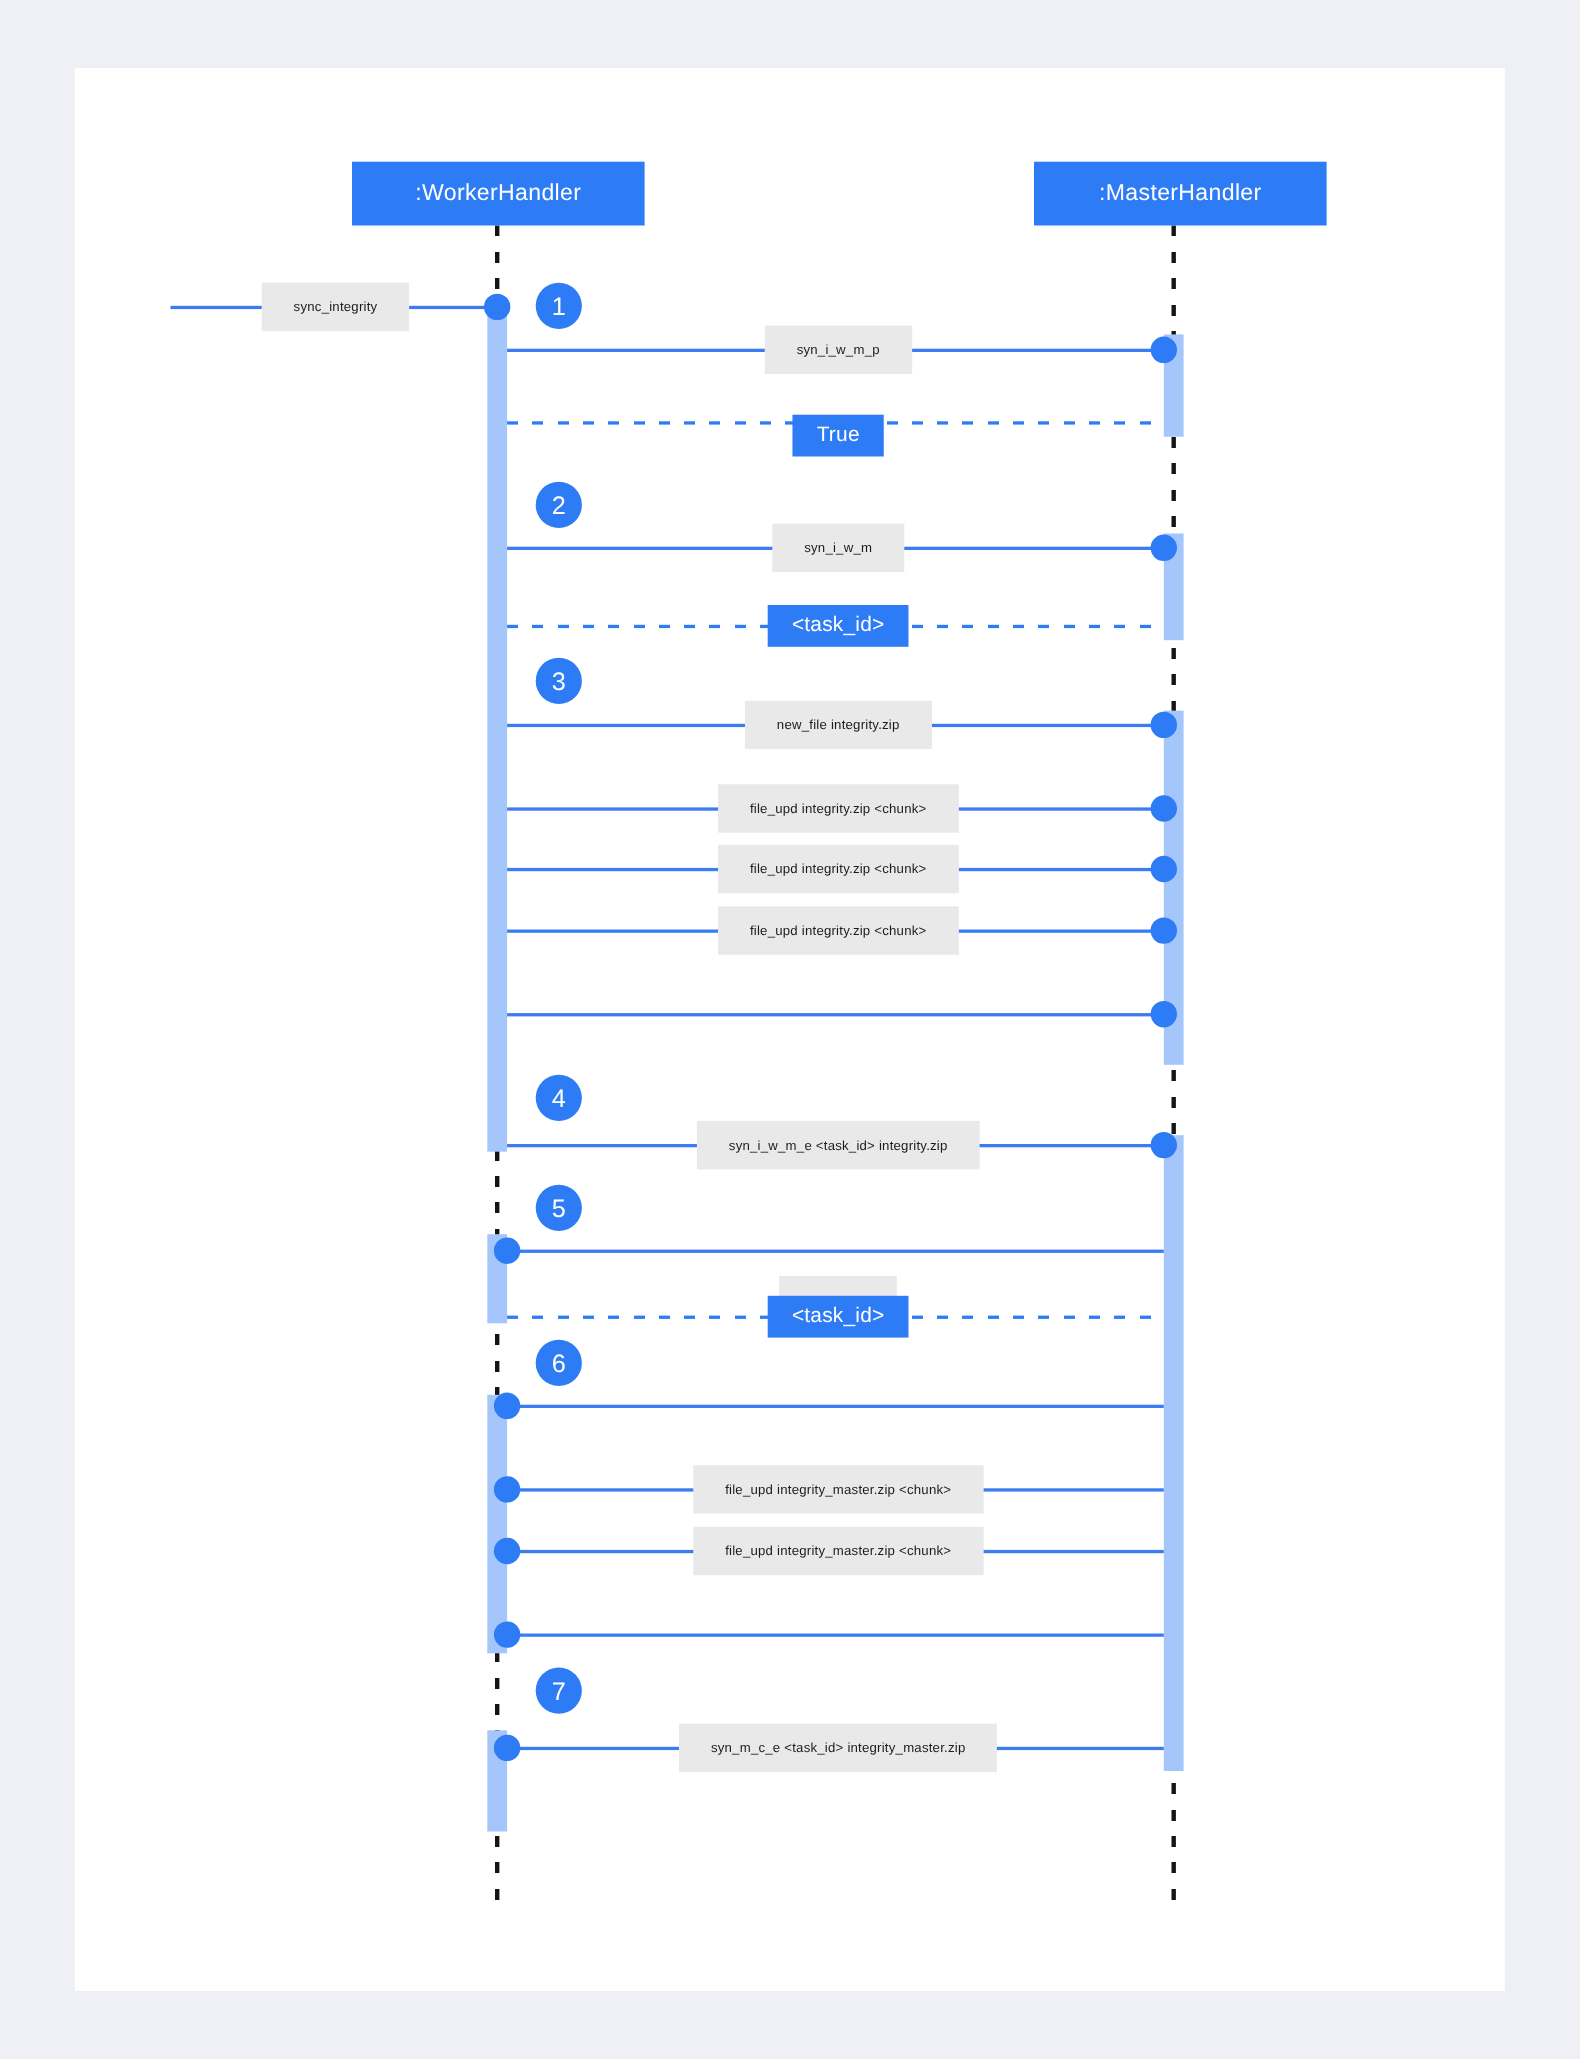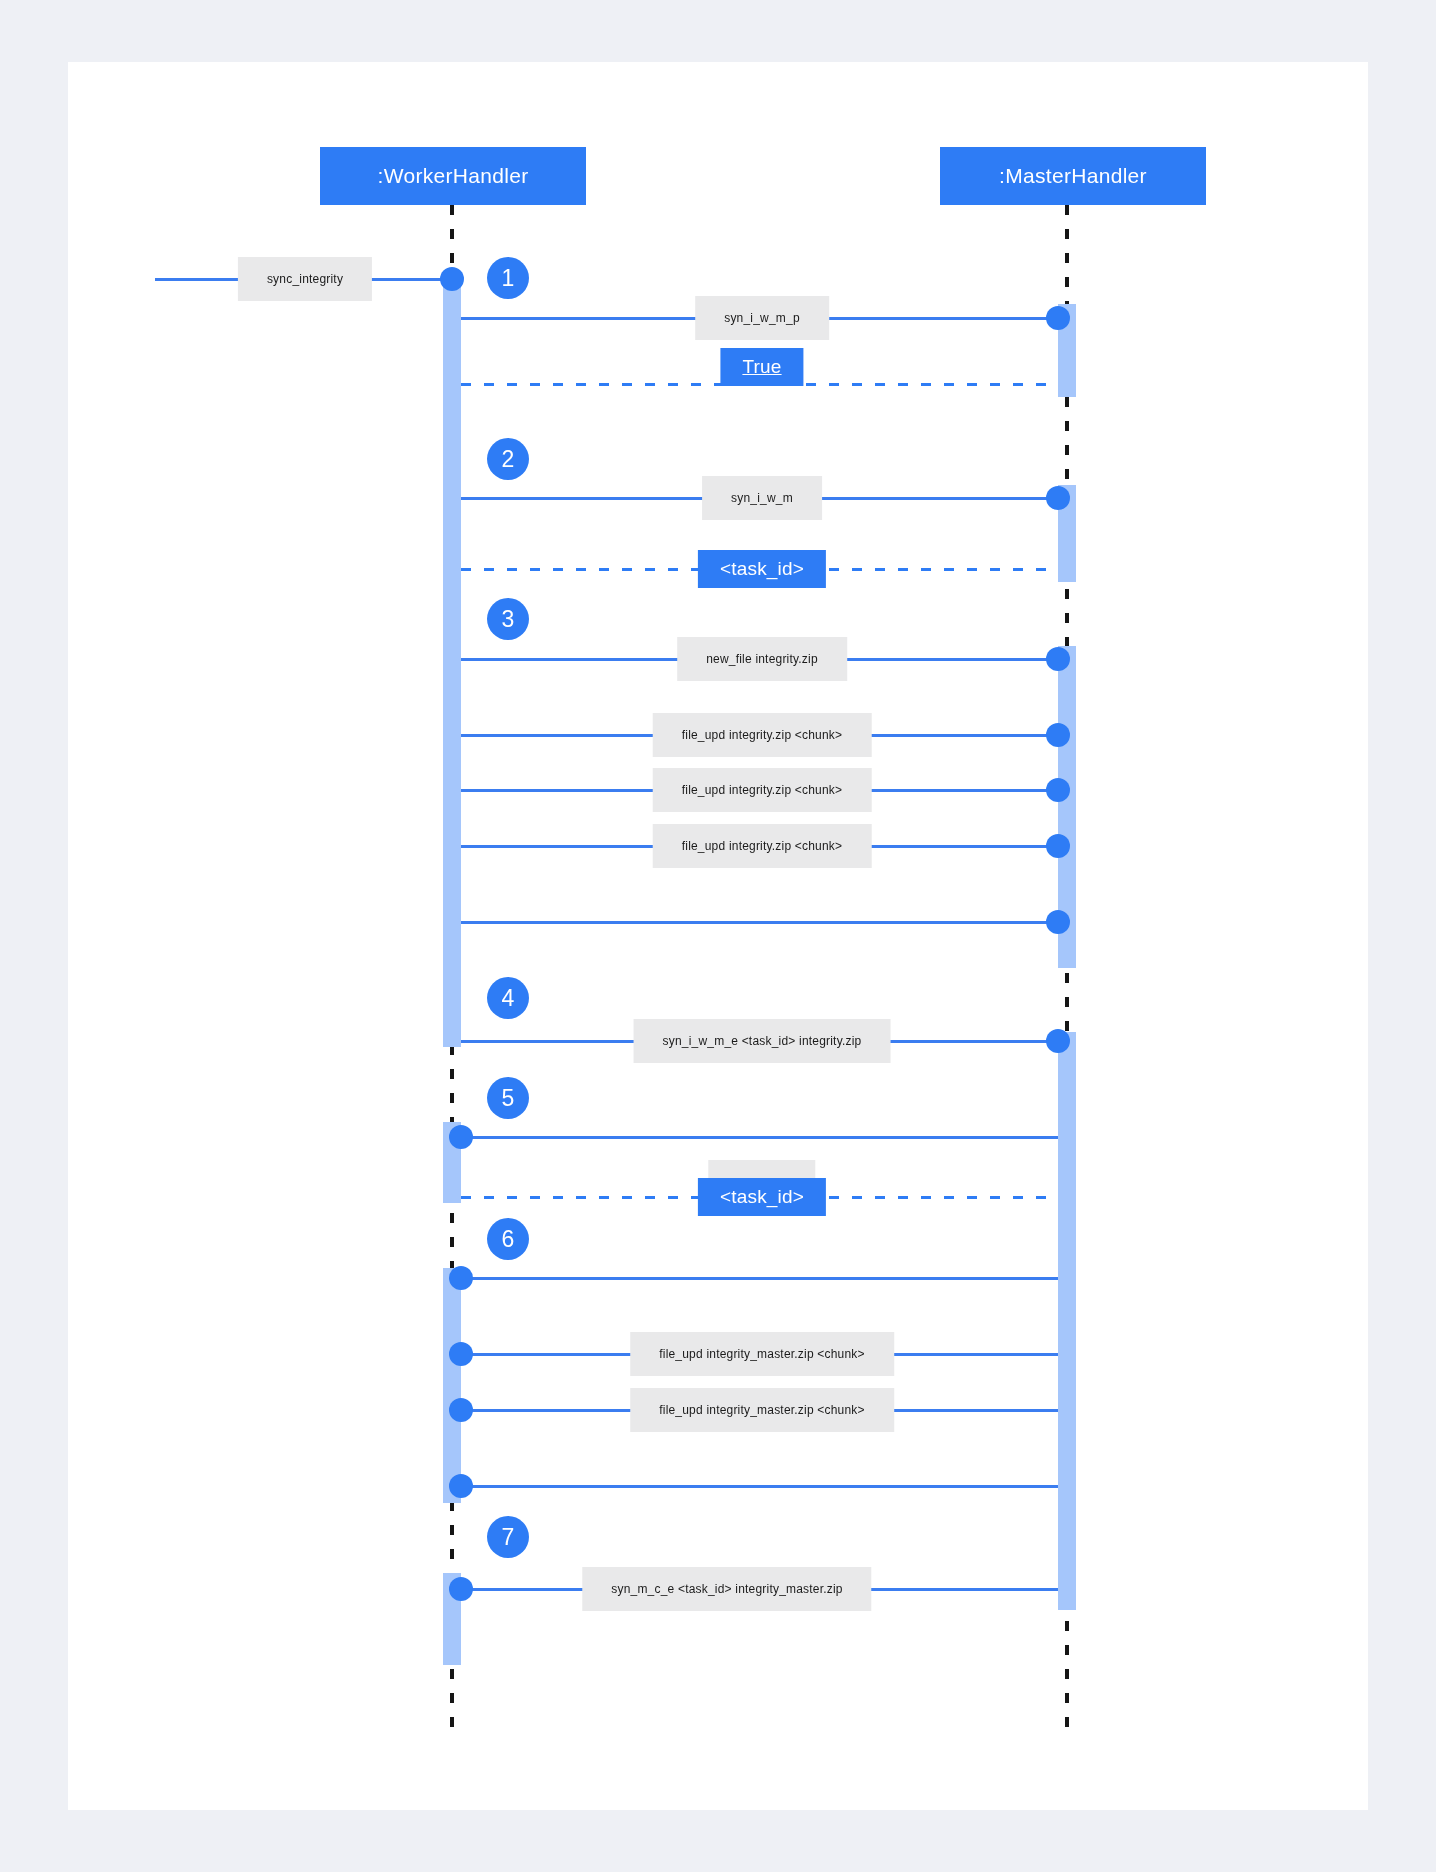--- a/index.html
+++ b/index.html
@@ -73,21 +73,21 @@
   <div class="step" style="left:487px;top:977px;">4</div>
   <div class="step" style="left:487px;top:1077px;">5</div>
   <div class="step" style="left:487px;top:1218px;">6</div>
   <div class="step" style="left:487px;top:1516px;">7</div>
 
   <div class="mline" style="left:461px;top:317px;width:597px;"></div>
   <div class="mlabel" style="left:762px;top:296px;">syn_i_w_m_p</div>
   <div class="dot" style="left:1046px;top:306px;"></div>
 
   <div class="rline" style="left:461px;top:383px;width:597px;"></div>
-  <div class="rlabel" style="left:762px;top:348px;text-decoration:underline;">True</div>
+  <div class="rlabel" style="left:762px;top:377px;">True</div>
 
   <div class="mline" style="left:461px;top:497px;width:597px;"></div>
   <div class="mlabel" style="left:762px;top:476px;">syn_i_w_m</div>
   <div class="dot" style="left:1046px;top:486px;"></div>
 
   <div class="rline" style="left:461px;top:568px;width:597px;"></div>
   <div class="rlabel" style="left:762px;top:550px;">&lt;task_id&gt;</div>
 
   <div class="mline" style="left:461px;top:658px;width:597px;"></div>
   <div class="mlabel" style="left:762px;top:637px;">new_file integrity.zip</div>
@@ -127,15 +127,15 @@
   <div class="dot" style="left:449px;top:1342px;"></div>
 
   <div class="mline" style="left:461px;top:1409px;width:597px;"></div>
   <div class="mlabel" style="left:762px;top:1388px;">file_upd integrity_master.zip &lt;chunk&gt;</div>
   <div class="dot" style="left:449px;top:1398px;"></div>
 
   <div class="mline" style="left:461px;top:1485px;width:597px;"></div>
   <div class="dot" style="left:449px;top:1474px;"></div>
 
   <div class="mline" style="left:461px;top:1588px;width:597px;"></div>
-  <div class="mlabel" style="left:727px;top:1567px;text-align:right;">syn_m_c_e &lt;task_id&gt; integrity_master.zip</div>
+  <div class="mlabel" style="left:762px;top:1567px;text-align:right;">syn_m_c_e &lt;task_id&gt; integrity_master.zip</div>
   <div class="dot" style="left:449px;top:1577px;"></div>
 </div>
 
 </body></html>

